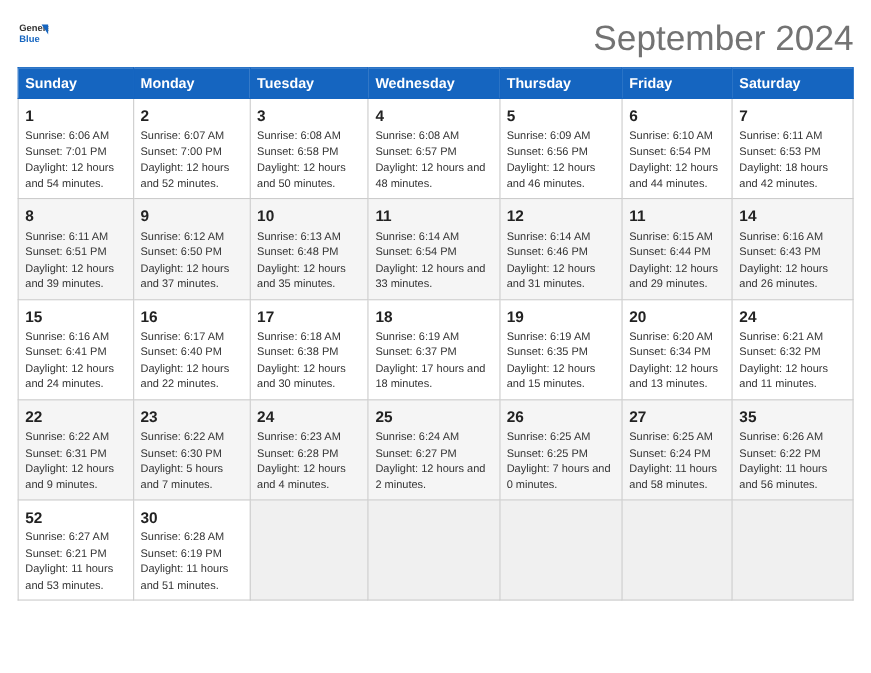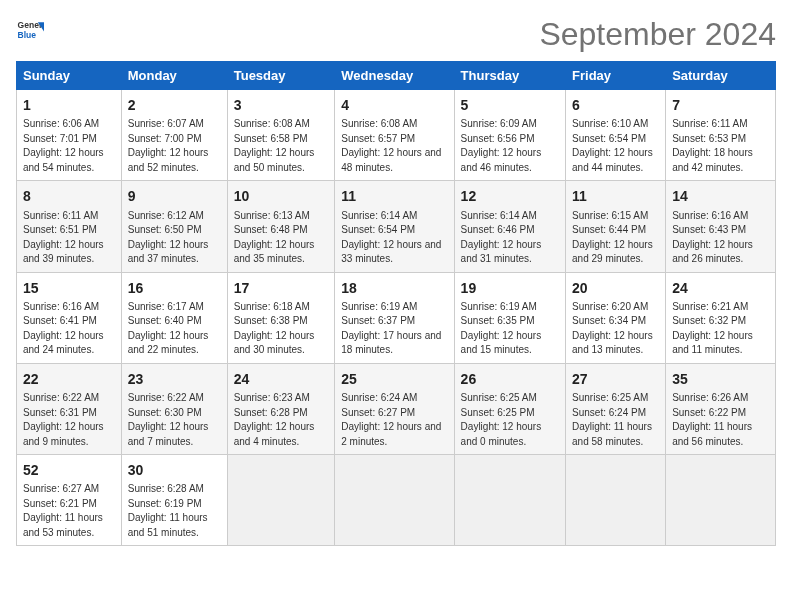--- a/index.html
+++ b/index.html
@@ -243,39 +243,39 @@
         <td>
           <span class="day-num">22</span>
           <div class="cell-text">Sunrise: 6:22 AM</div>
           <div class="cell-text">Sunset: 6:31 PM</div>
           <div class="cell-text">Daylight: 12 hours and 9 minutes.</div>
         </td>
         <td>
           <span class="day-num">23</span>
           <div class="cell-text">Sunrise: 6:22 AM</div>
           <div class="cell-text">Sunset: 6:30 PM</div>
-          <div class="cell-text">Daylight: 12 hours and 7 minutes.</div>
+          <div class="cell-text">Daylight: 5 hours and 7 minutes.</div>
         </td>
         <td>
           <span class="day-num">24</span>
           <div class="cell-text">Sunrise: 6:23 AM</div>
           <div class="cell-text">Sunset: 6:28 PM</div>
           <div class="cell-text">Daylight: 12 hours and 4 minutes.</div>
         </td>
         <td>
           <span class="day-num">25</span>
           <div class="cell-text">Sunrise: 6:24 AM</div>
           <div class="cell-text">Sunset: 6:27 PM</div>
           <div class="cell-text">Daylight: 12 hours and 2 minutes.</div>
         </td>
         <td>
           <span class="day-num">26</span>
           <div class="cell-text">Sunrise: 6:25 AM</div>
           <div class="cell-text">Sunset: 6:25 PM</div>
-          <div class="cell-text">Daylight: 12 hours and 0 minutes.</div>
+          <div class="cell-text">Daylight: 7 hours and 0 minutes.</div>
         </td>
         <td>
           <span class="day-num">27</span>
           <div class="cell-text">Sunrise: 6:25 AM</div>
           <div class="cell-text">Sunset: 6:24 PM</div>
           <div class="cell-text">Daylight: 11 hours and 58 minutes.</div>
         </td>
         <td>
           <span class="day-num">35</span>
           <div class="cell-text">Sunrise: 6:26 AM</div>

